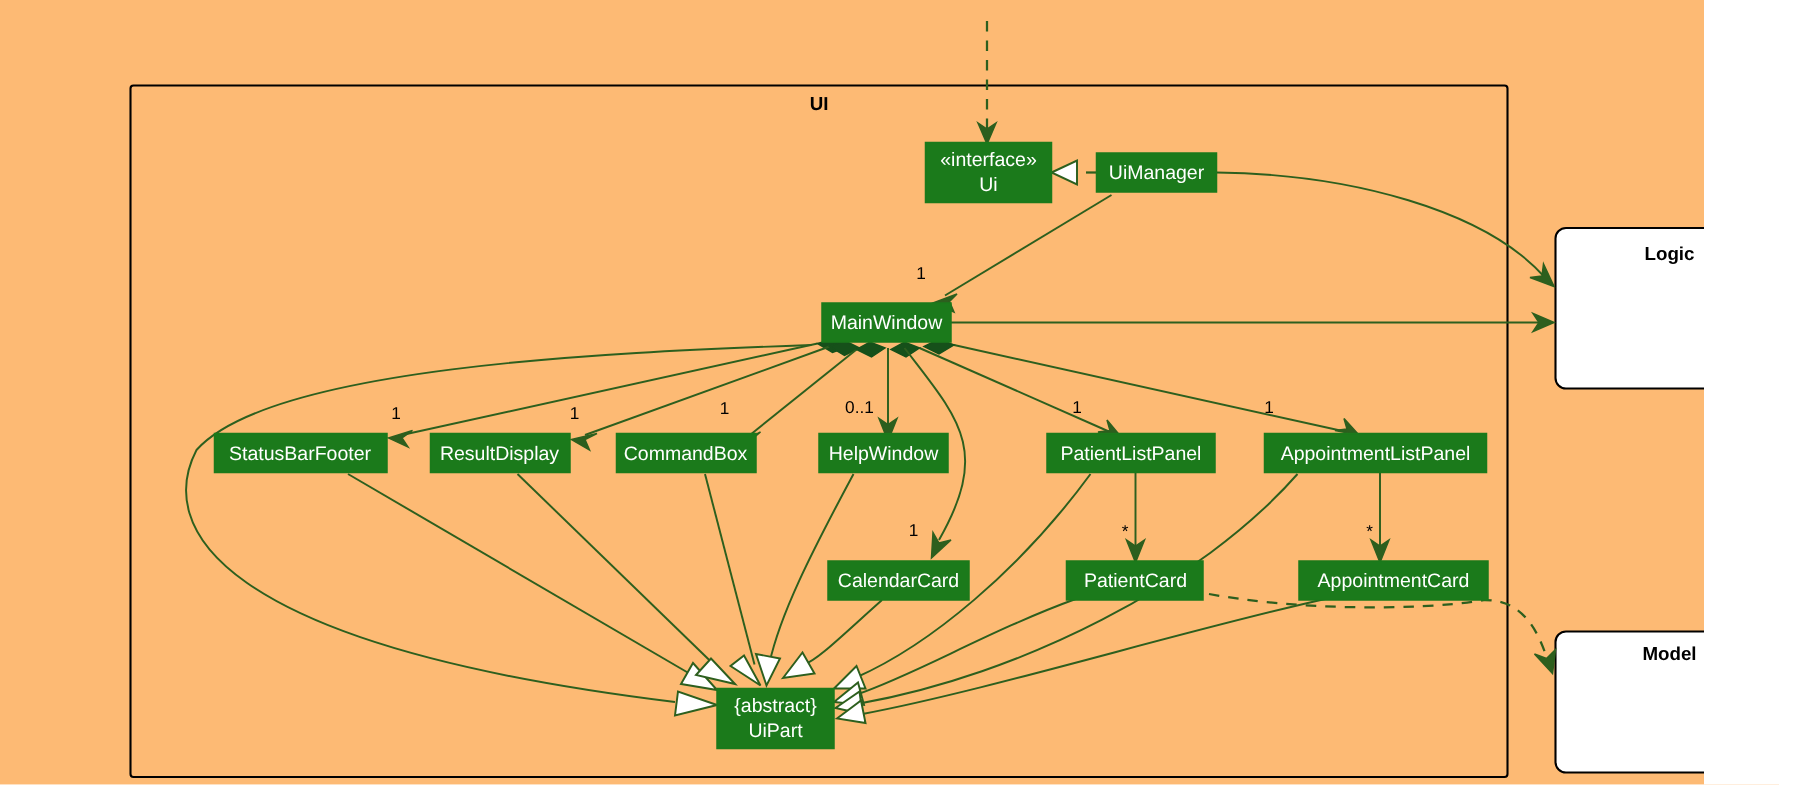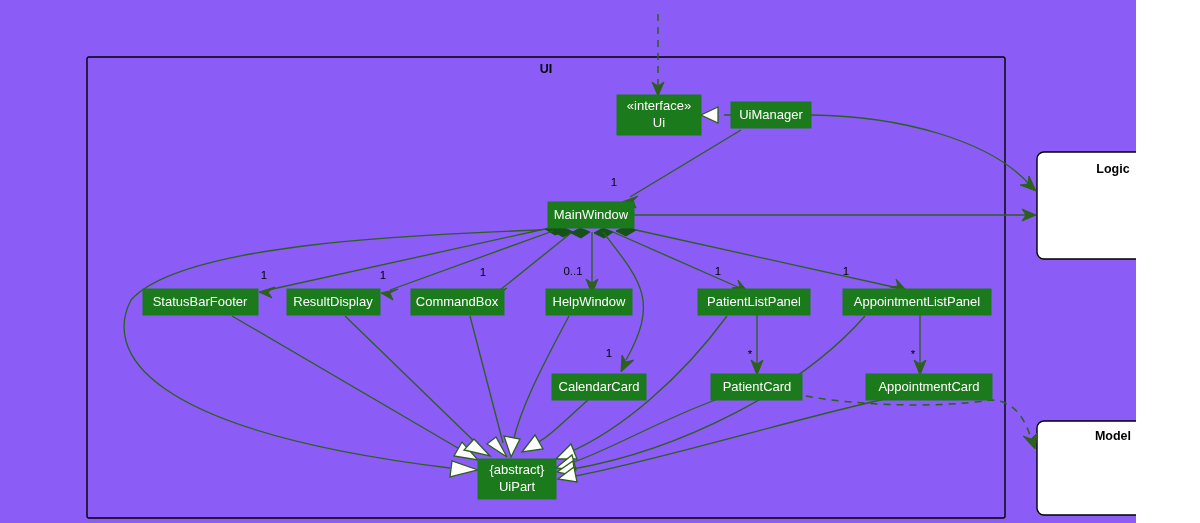--- a/index.html
+++ b/index.html
@@ -7,21 +7,21 @@
     padding: 0;
     background: #ffffff;
   }
   body {
     font-family: "Liberation Sans", sans-serif;
   }
   #diagram-root {
     position: relative;
     width: 1136px;
     height: 523px;
-    background: #8b5cf6;
+    background: #fdba74;
     overflow: hidden;
   }
   svg.diagram {
     position: absolute;
     top: 0;
     left: 0;
     width: 1200px;
     height: 523px;
   }
   .cls-box rect {

